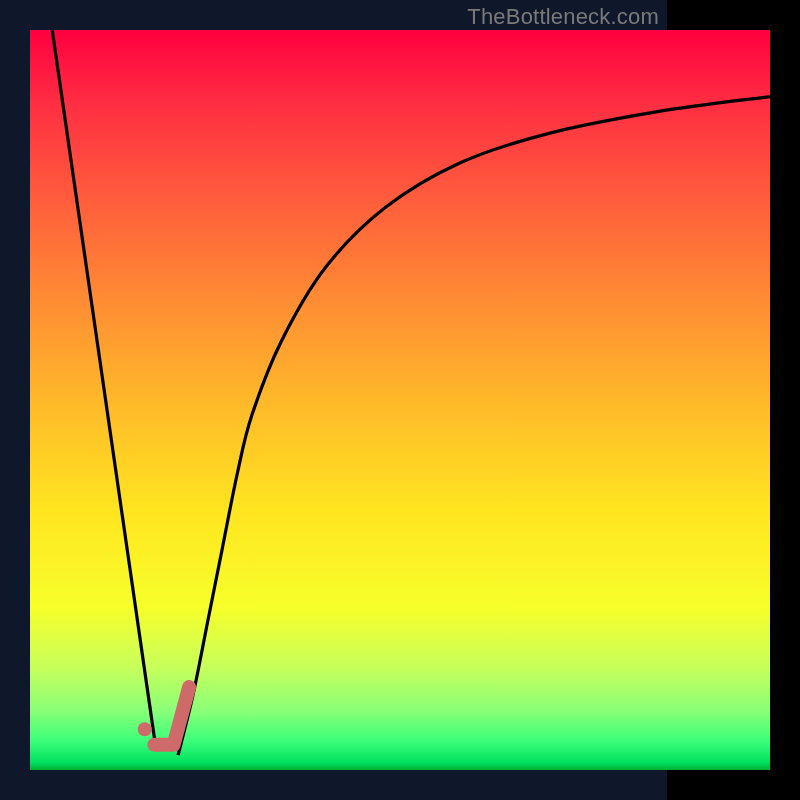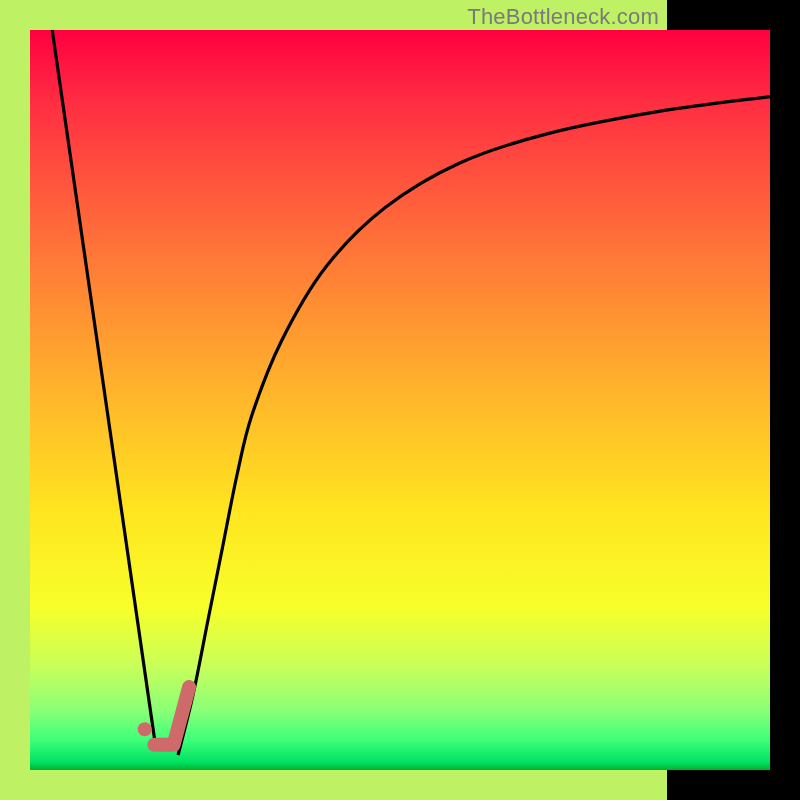--- a/index.html
+++ b/index.html
@@ -9,21 +9,21 @@
     height: 800px;
     background: #000;
     overflow: hidden;
   }
   .frame {
     position: absolute;
     left: 0;
     top: 0;
     width: 667px;
     height: 800px;
-    background: #bef264;
+    background: #0f172a;
   }
   .plot {
     position: absolute;
     left: 30px;
     top: 30px;
     width: 740px;
     height: 740px;
     overflow: hidden;
   }
   .gradient {

